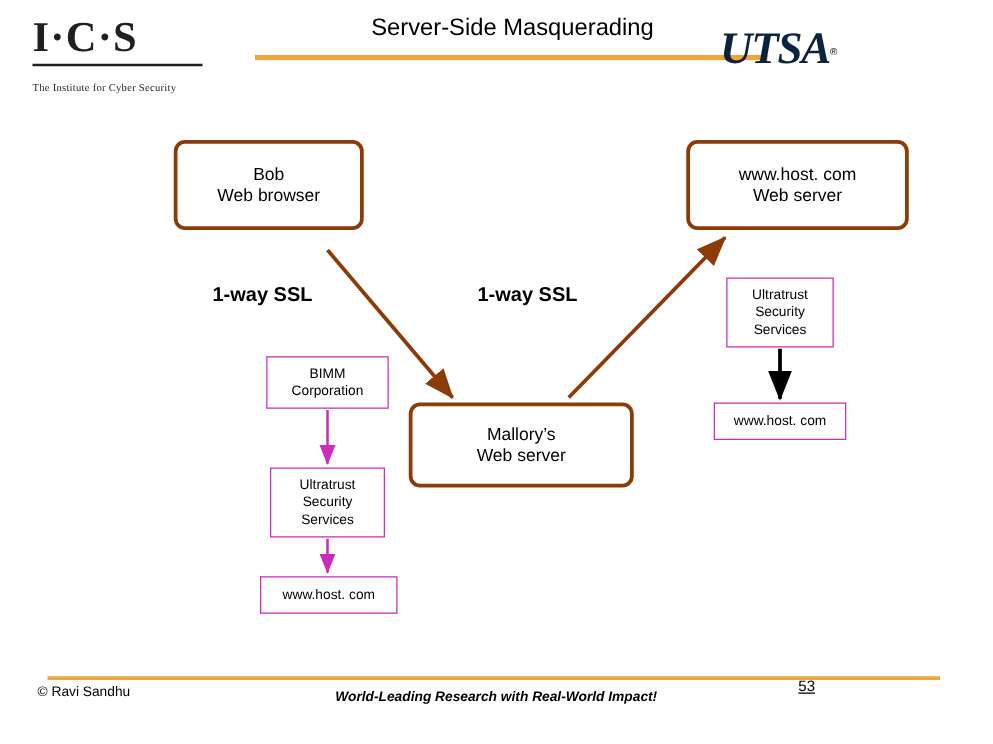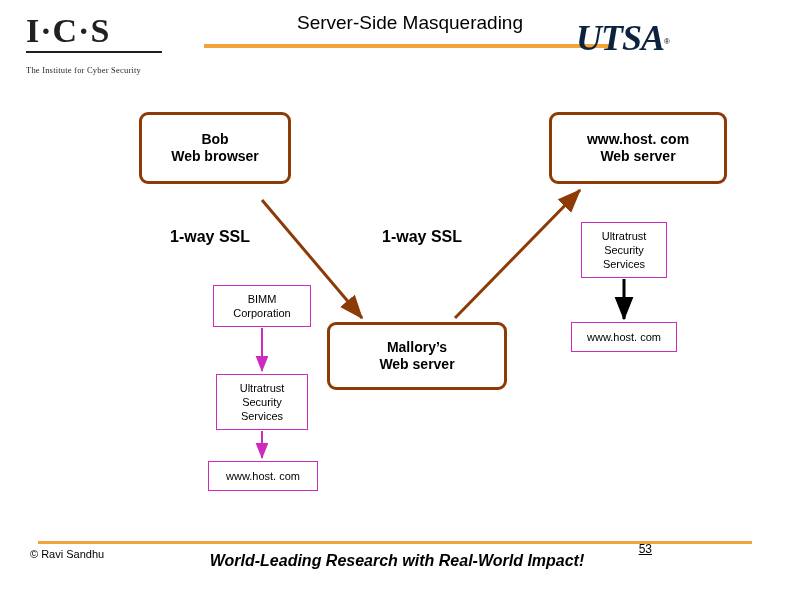--- a/index.html
+++ b/index.html
@@ -101,21 +101,21 @@
     align-items: center;
     justify-content: center;
     text-align: center;
     color: #000000;
   }
   .node-brown {
     border: 3px solid #8c3a06;
     border-radius: 9px;
     background: #ffffff;
     font-size: 14px;
-    font-weight: bold;
+    font-weight: normal;
     line-height: 17px;
   }
   .node-magenta {
     border: 1.5px solid #cc2bbb;
     background: #ffffff;
     font-size: 11px;
     line-height: 14px;
     align-items: center;
   }
   .node-plain {
@@ -153,21 +153,21 @@
     top: 548px;
     font-size: 11px;
     color: #000000;
   }
   .footer-center {
     position: absolute;
     left: 0;
     top: 552px;
     width: 794px;
     text-align: center;
-    font-size: 16px;
+    font-size: 11px;
     font-style: italic;
     font-weight: bold;
     color: #000000;
   }
   .footer-page {
     position: absolute;
     right: 32px;
     top: 542px;
     font-size: 12px;
     color: #000000;

